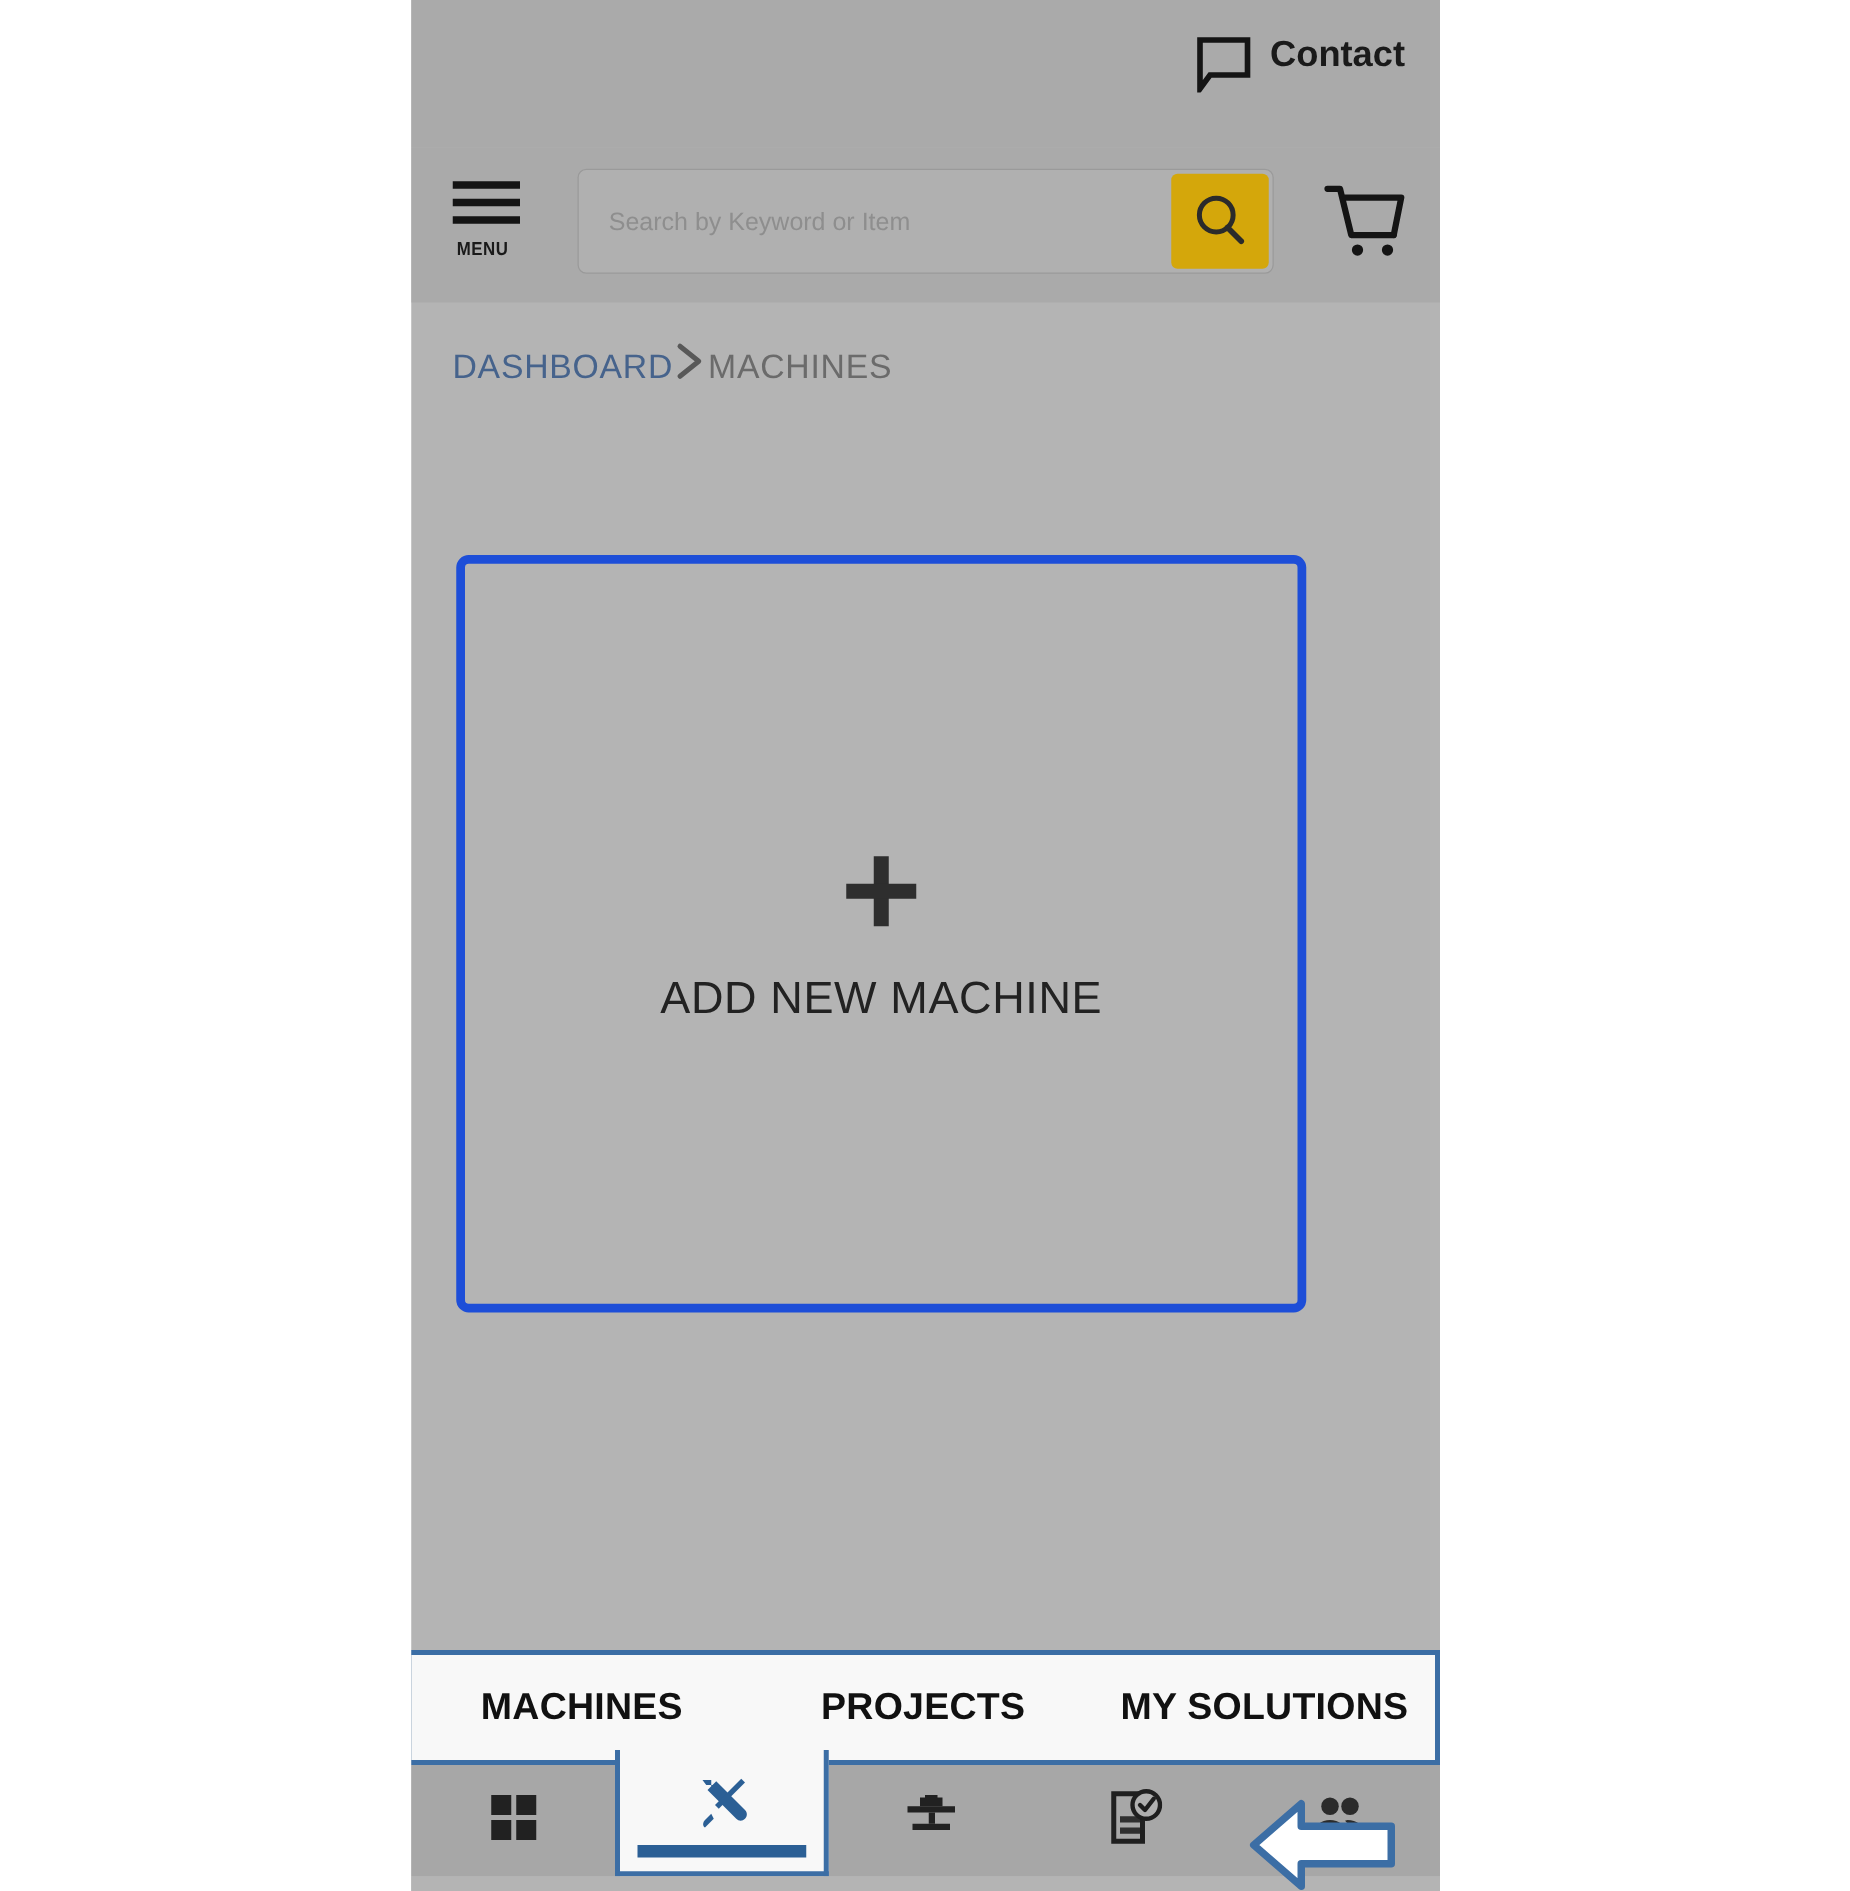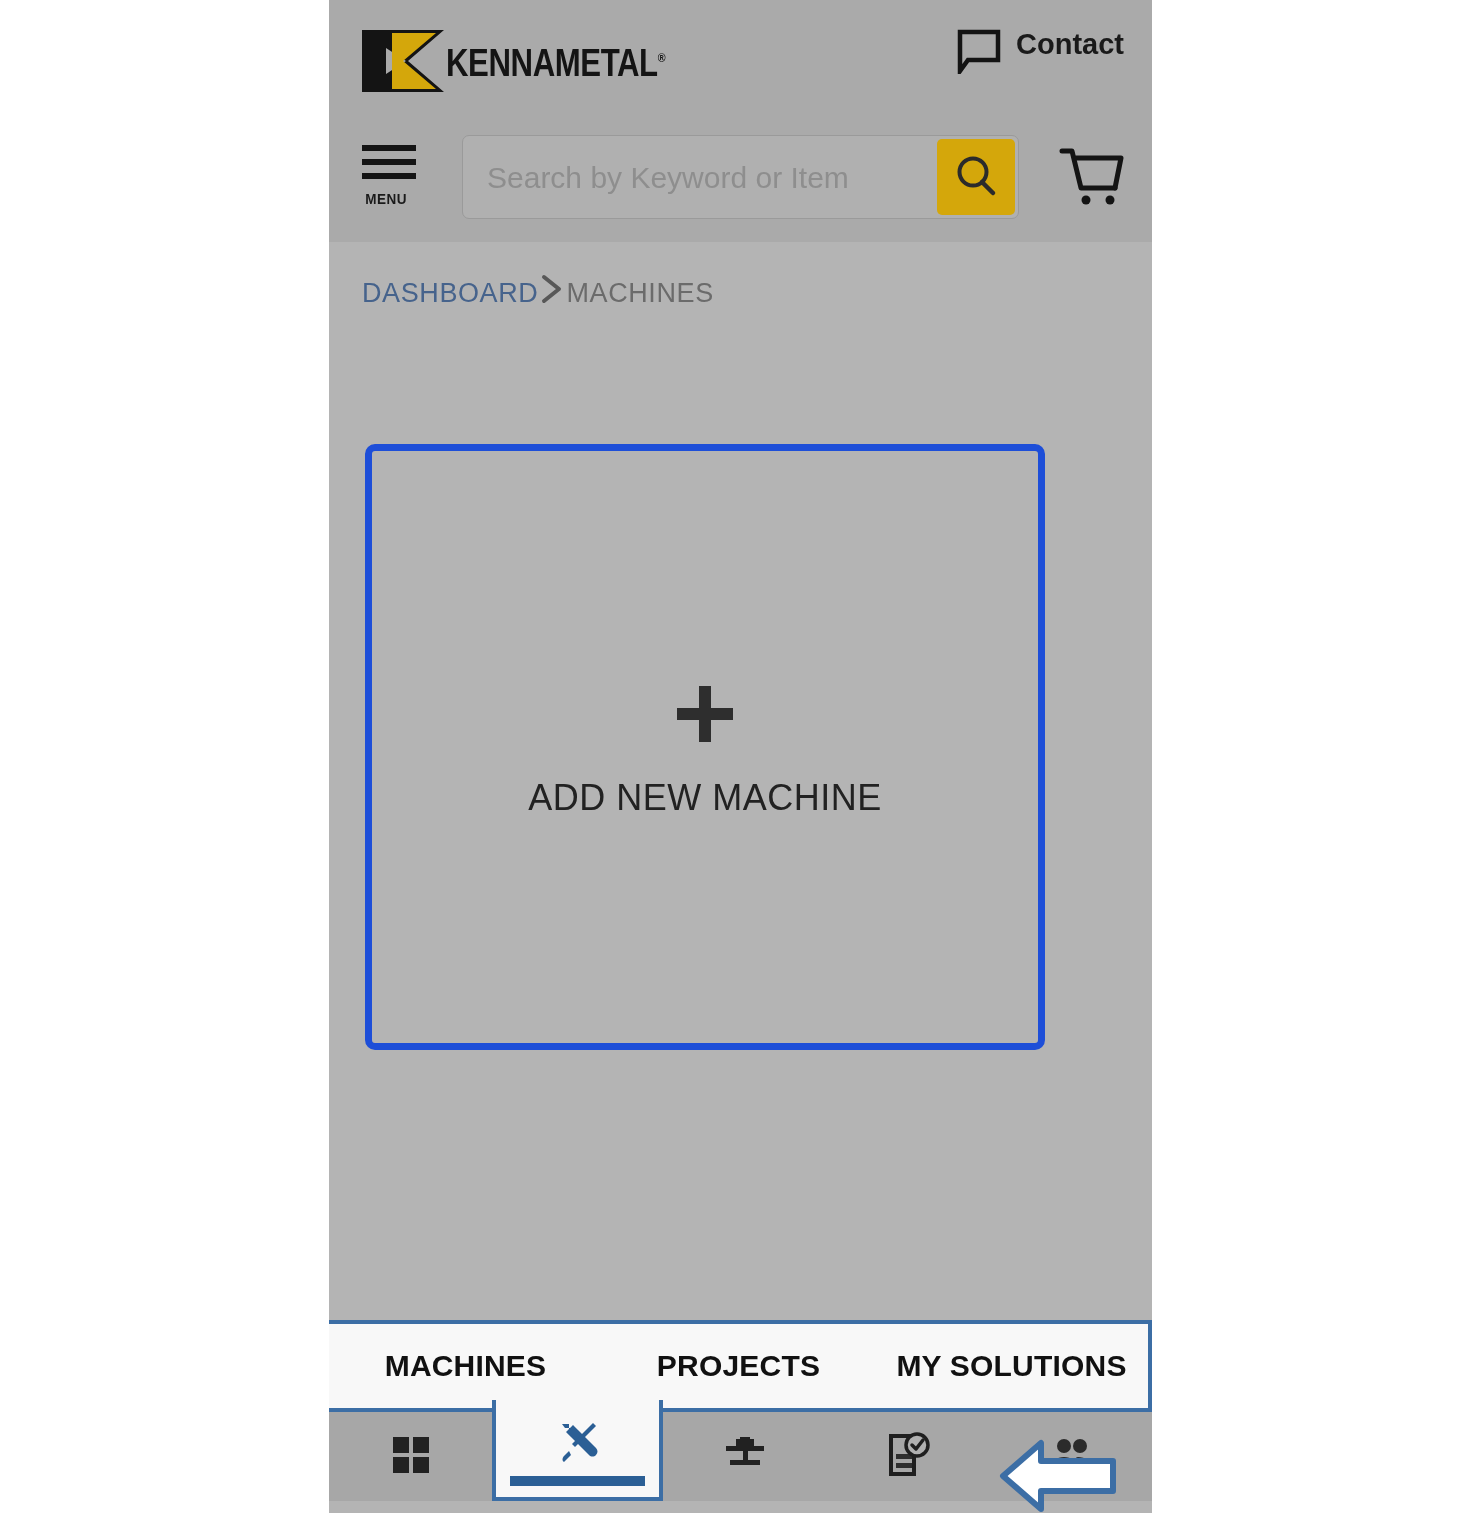--- a/index.html
+++ b/index.html
@@ -113,21 +113,21 @@
     box-sizing: border-box;
   }
   .search-input {
     position: absolute;
     left: 22px; top: 0;
     width: 430px; height: 82px;
     border: none;
     outline: none;
     background: transparent;
     font-family: "Liberation Sans", sans-serif;
-    font-size: 30px;
+    font-size: 20px;
     color: #3c3c3c;
   }
   .search-input::placeholder { color: #8e8e8e; }
   .search-go {
     position: absolute;
     right: 3px; top: 3px;
     width: 78px; height: 76px;
     background: #d4a70b;
     border: none;
     border-radius: 5px;
@@ -271,30 +271,20 @@
     z-index: 40;
   }
 </style>
 </head>
 <body>
 
 <div id="phone">
 
   <div class="header-top">
 
-    <div class="logo-wrap">
-      <span class="logo-mark">
-        <svg width="82" height="62" viewBox="0 0 82 62">
-          <rect x="0" y="0" width="24" height="62" fill="#141414"></rect>
-          <polygon points="24,0 82,0 46,31 82,62 24,62 24,44 44,31 24,18" fill="#141414"></polygon>
-          <polygon points="30,3 74,3 41,31 74,59 30,59 30,31" fill="#d4a70b"></polygon>
-        </svg>
-      </span>
-      <span class="logo-word"><span>KENNAMETAL</span><sup>®</sup></span>
-    </div>
 
     <div class="contact-wrap">
       <span>
         <svg width="46" height="46" viewBox="0 0 46 46">
           <path d="M4 4 H42 V32 H12 L4 43 Z" fill="none" stroke="#141414" stroke-width="4.5" stroke-linejoin="miter"></path>
         </svg>
       </span>
       <span class="contact-label">Contact</span>
     </div>
   </div>

